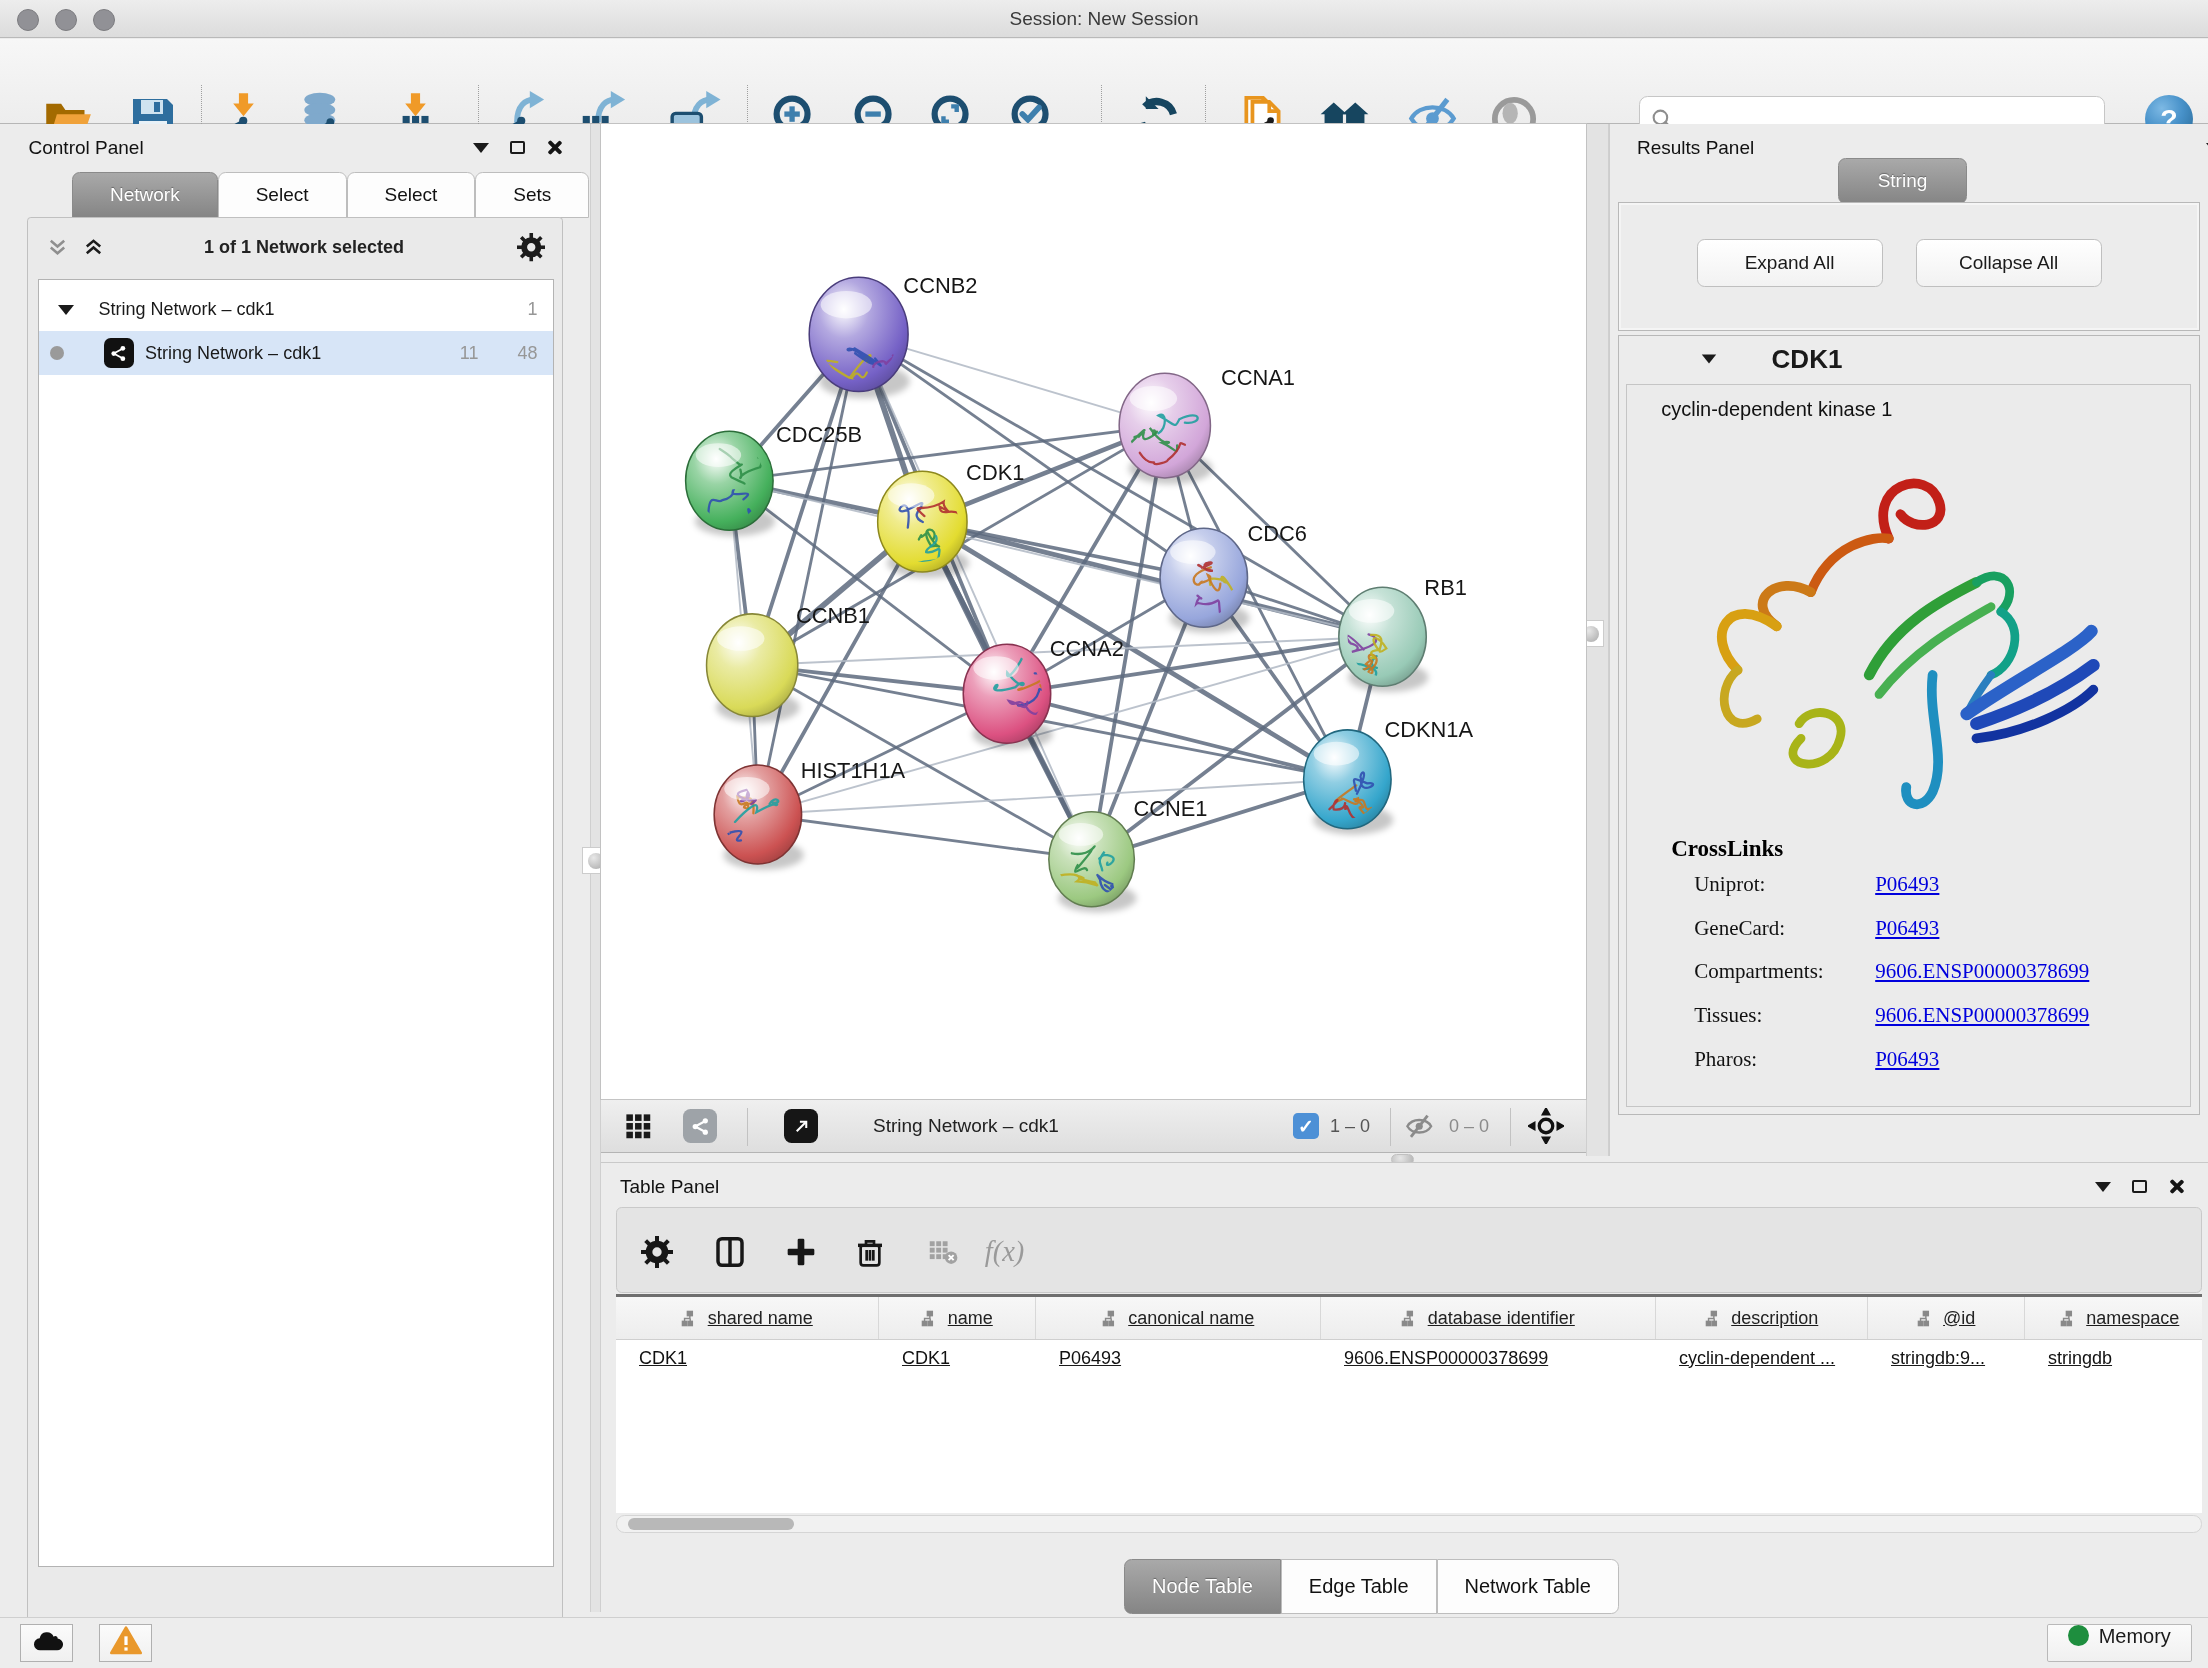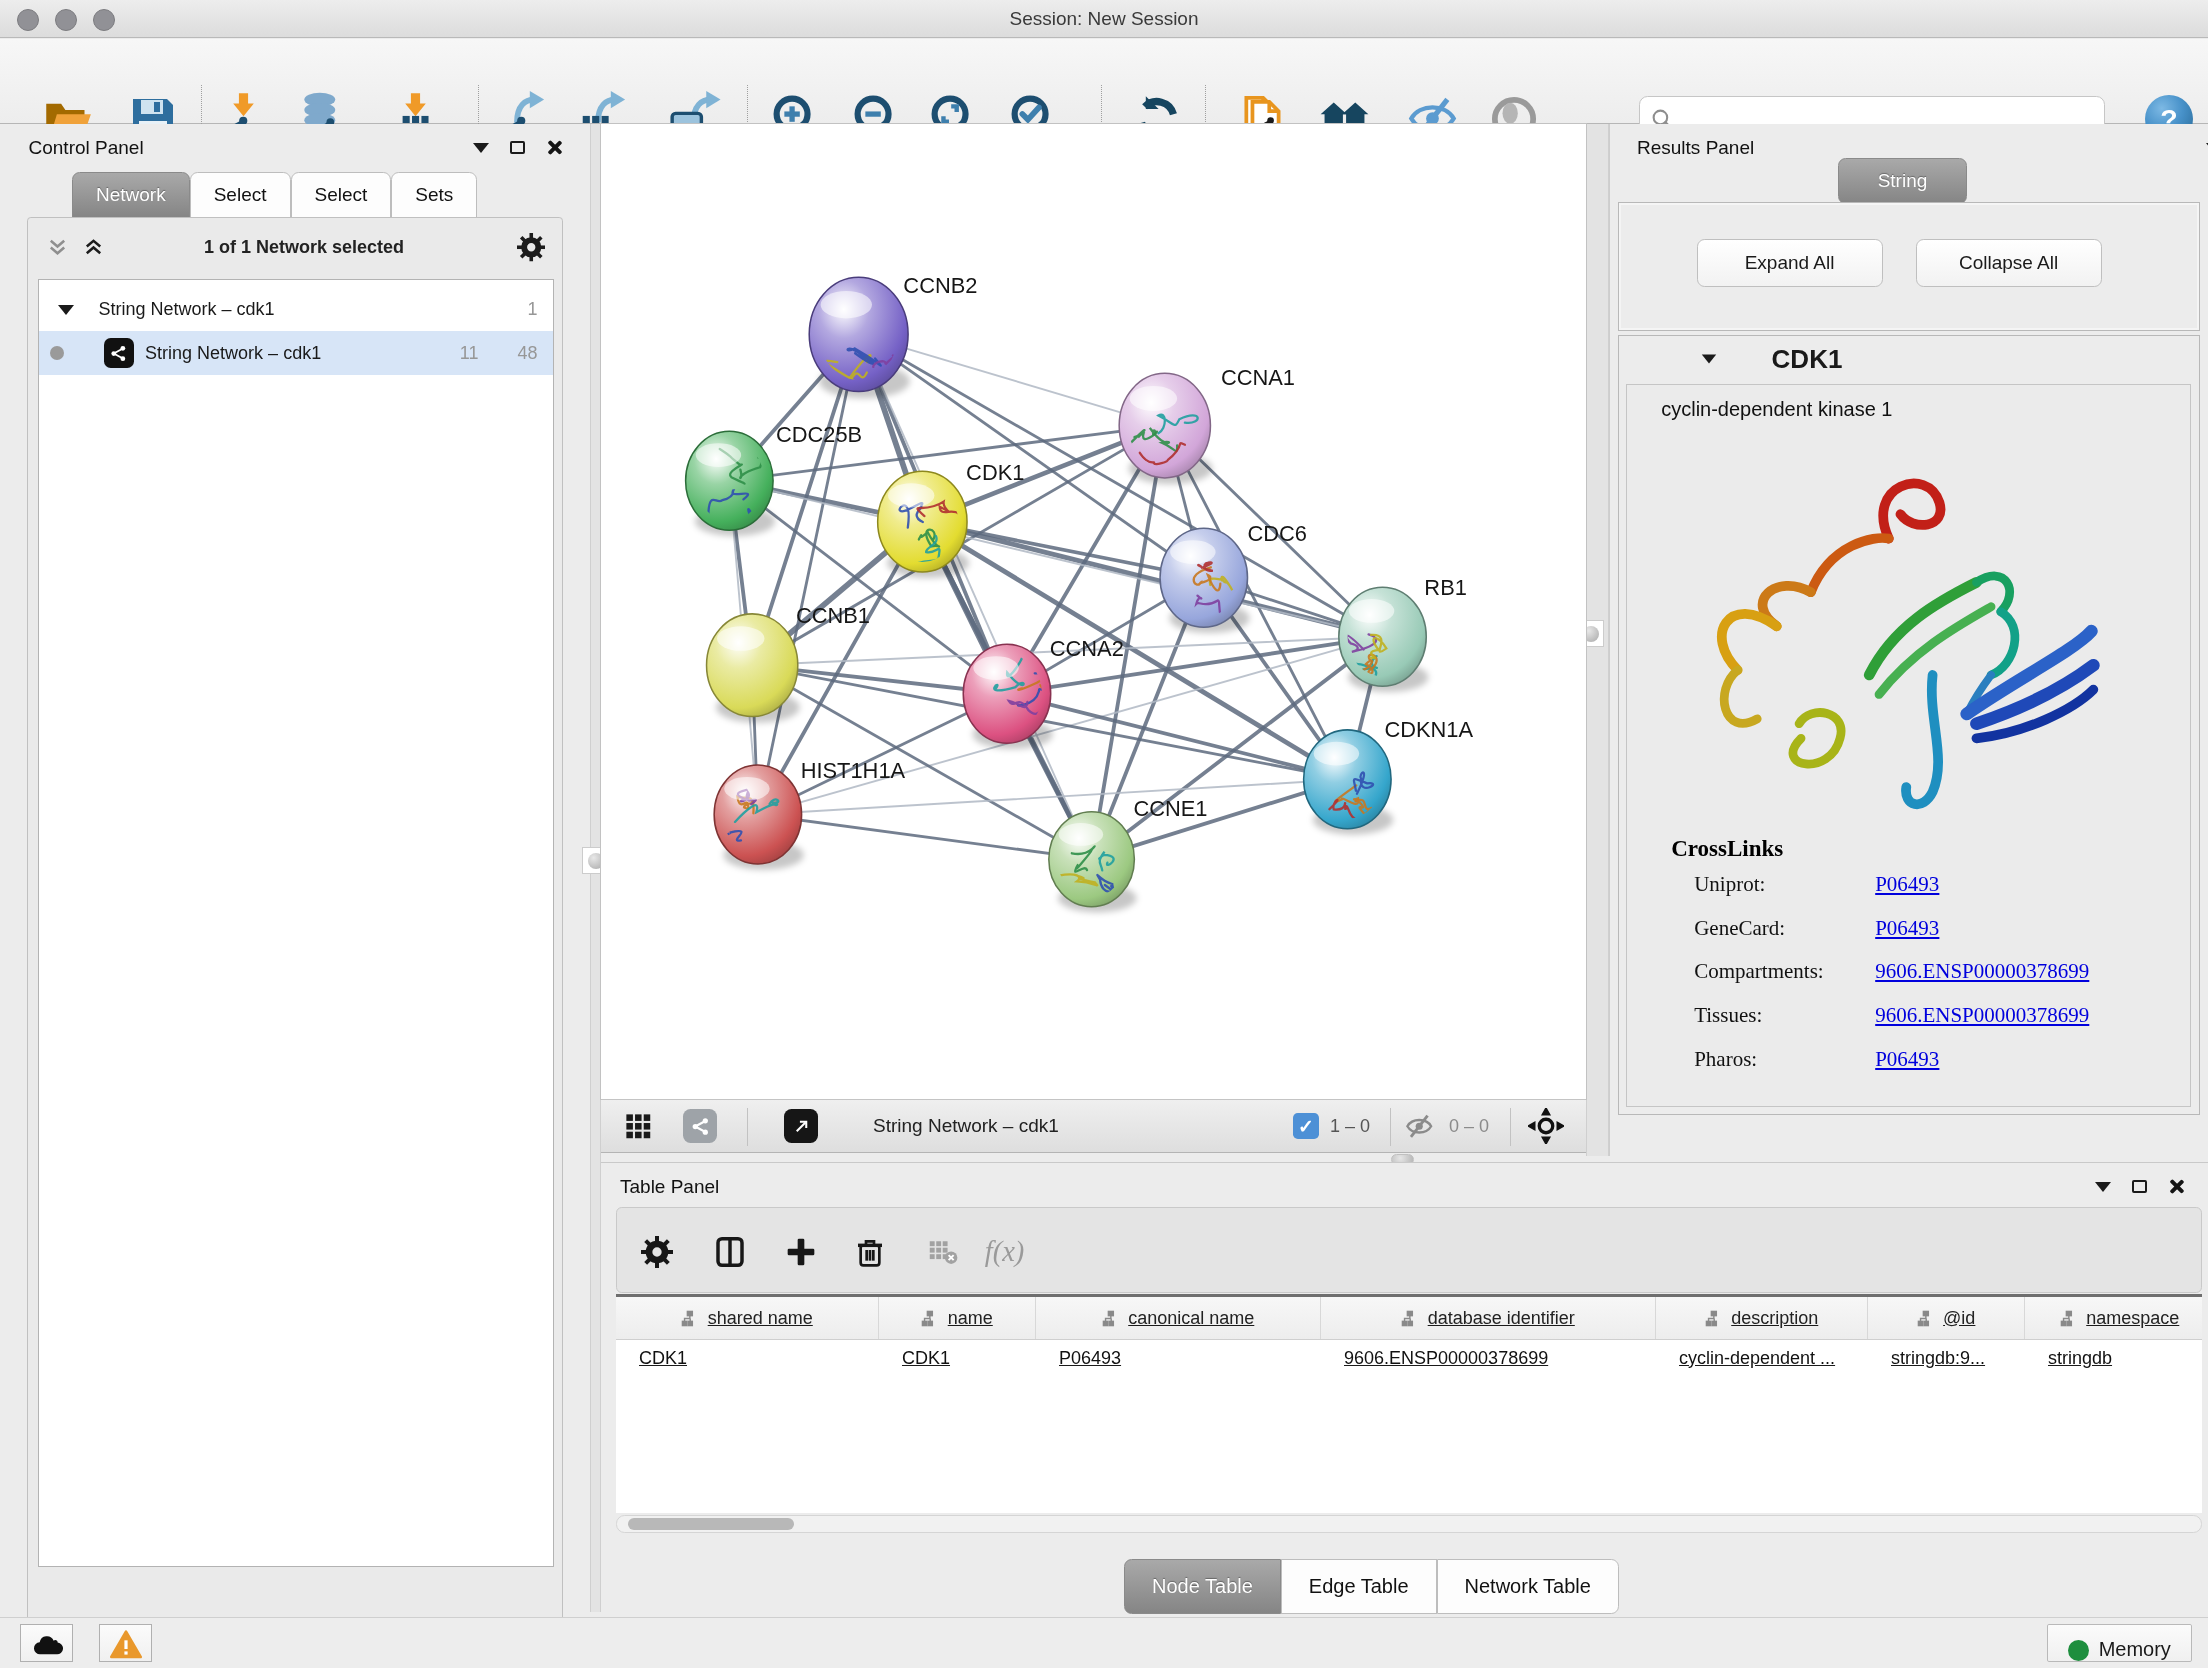--- a/index.html
+++ b/index.html
@@ -43,21 +43,21 @@
   .tab { display:flex; align-items:center; justify-content:center; font-size:19px;
     background:#fdfdfd; border:1px solid #bdbdbd; color:#111; }
   .tab.sel { background:linear-gradient(#a9a9a9,#858585); color:#fff;
     text-shadow:0 -1px 1px rgba(0,0,0,.35); border-color:#8a8a8a; }
 
   
   #control-panel { position:absolute; left:0; top:124px; width:590px; height:1488px; background:#ececec; }
   #cp-head { position:absolute; left:28.5px; top:13.3px; }
   #cp-btns { right:27px; top:15px; }
   #cp-tabs { position:absolute; left:72px; top:48px; display:flex; height:46px; }
-  #cp-tabs .tab { padding:0 23px; border-radius:7.6px 7.6px 0 0; }
+  #cp-tabs .tab { padding:0 37px; border-radius:7.6px 7.6px 0 0; }
   #cp-box { position:absolute; left:27px; top:93px; width:536px; height:1484px;
     border:1px solid #c0c0c0; border-radius:3.8px; background:#eaeaea; }
   #cp-summary { position:absolute; left:0; top:0; width:100%; height:59px; display:flex; align-items:center; }
   #cp-summary-text { position:absolute; left:105px; width:342px; text-align:center; font-size:18px; color:#222;font-weight:bold; }
   #cp-list { position:absolute; left:9.5px; top:61px; width:516px; height:1288px;
     background:#fff; border:1px solid #b3b3b3; }
   .tree-row { position:absolute; left:0; width:100%; height:44px; display:flex; align-items:center; font-size:18px; }
   .tree-row .cnt { color:#979797; }
   #tree-child { background:#d7e5f7; }
   .disc { width:0; height:0; border-left:8.6px solid transparent; border-right:8.6px solid transparent;
@@ -131,21 +131,21 @@
   #tp-thumb { position:absolute; left:11.4px; top:1.9px; width:166px; height:12.4px; background:#b8b8b8; border-radius:6.7px; }
   #tbl-tabs { position:absolute; left:523px; top:396px; display:flex; height:55px;justify-content:space-between; }
   #tbl-tabs .tab { padding:0 27px; font-size:20px; }
   #tbl-tabs .tab:first-child { border-radius:7.6px 0 0 7.6px; }
   #tbl-tabs .tab:last-child { border-radius:0 7.6px 7.6px 0; }
 
   
   #statusbar { position:absolute; left:0; top:1617px; width:2208px; height:51px; background:#ededed;
     border-top:1px solid #cfcfcf; }
   .sb-btn { position:absolute; top:5.7px; height:38px; background:linear-gradient(#fbfbfb,#f0f0f0);
-    border:1.9px solid #b0b0b0; display:flex; align-items:flex-end; justify-content:center; gap:9.5px; }
+    border:1.9px solid #b0b0b0; display:flex; align-items:flex-start; justify-content:center; gap:9.5px; }
   #mem-btn { left:2047px; width:145px; font-size:20px; border-radius:1.9px; border:1.4px solid #b9b9b9; }
   #mem-dot { width:21px; height:21px; border-radius:50%; background:#1e8e3e; }
 </style>
 </head>
 <body>
 
 <svg width="0" height="0" style="position:absolute" aria-hidden="true">
   <defs>
     <symbol id="sym-share" viewBox="0 0 24 24">
       <line x1="6" y1="12" x2="17" y2="6" stroke="currentColor" stroke-width="2.4"></line>

